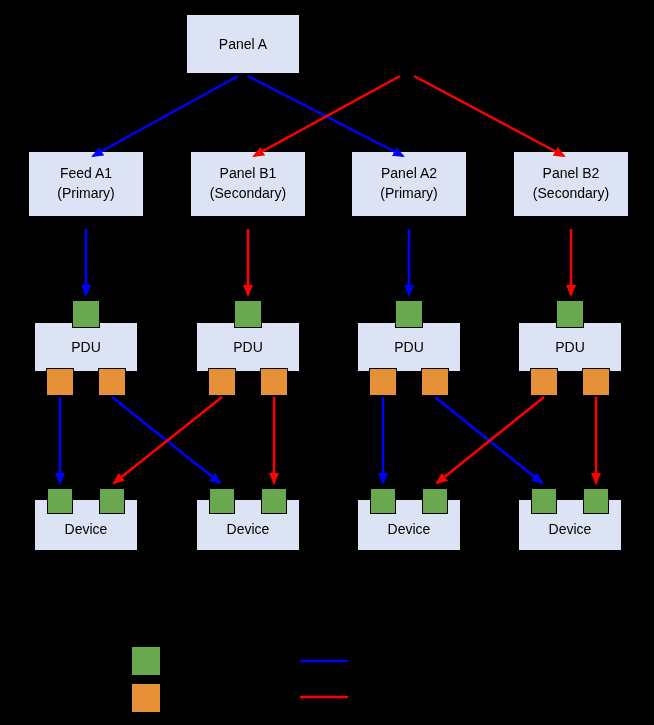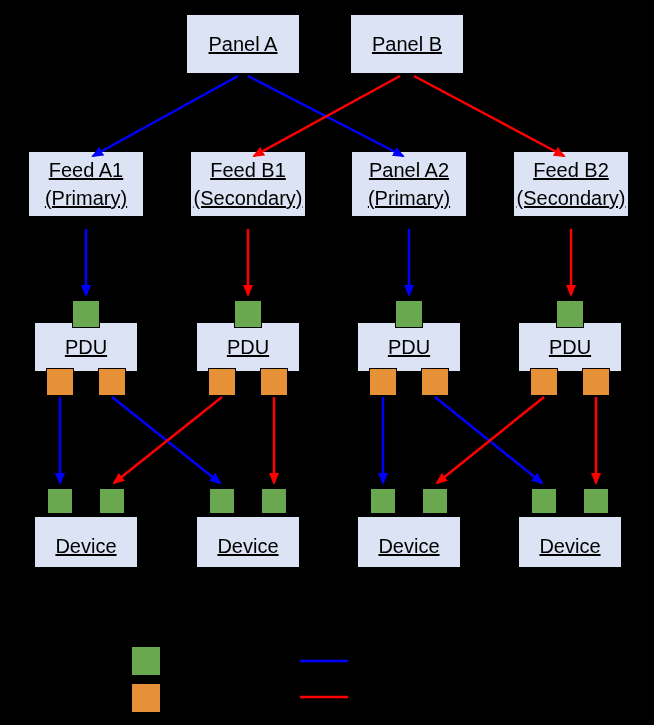--- a/index.html
+++ b/index.html
@@ -16,30 +16,29 @@
   .box {
     position: absolute;
     background: var(--box-fill, #dbe3f4);
     border: 1.5px solid var(--box-border, #000000);
     box-sizing: border-box;
     display: flex;
     flex-direction: column;
     align-items: center;
     justify-content: center;
     color: #000;
-    font-size: 20px;
+    font-size: 14px;
     text-align: center;
     z-index: 1;
-    text-decoration: underline;
   }
 
   .panel  { width: 114px; height: 60px; top: 14px; }
   .feed   { width: 116px; height: 66px; top: 151px; line-height: 1.4; }
   .pdu    { width: 104px; height: 50px; top: 322px; }
-  .device { width: 104px; height: 52px; top: 516px; padding-top: 8px; }
+  .device { width: 104px; height: 52px; top: 499px; padding-top: 8px; }
 
   .port {
     position: absolute;
     box-sizing: border-box;
     border: 1.5px solid var(--box-border, #000000);
     z-index: 3;
   }
   .port-in  { width: 28px; height: 28px; top: 300px; background: var(--input-port-green, #6aa84f); }
   .port-out { width: 28px; height: 28px; top: 368px; background: var(--output-port-orange, #e69138); }
   .port-dev { width: 26px; height: 26px; top: 488px; background: var(--input-port-green, #6aa84f); }
@@ -67,38 +66,35 @@
   .swatch-orange { left: 131px; top: 683px; background: var(--output-port-orange, #e69138); }
 </style>
 </head>
 <body>
 
 <div id="stage">
 
   <div class="box panel" style="left:186px">
     <span>Panel A</span>
   </div>
-  <div class="box panel" style="left:350px">
-    <span>Panel B</span>
-  </div>
 
   <div class="box feed" style="left:28px">
     <span>Feed A1</span>
     <span>(Primary)</span>
   </div>
   <div class="box feed" style="left:190px">
-    <span>Feed B1</span>
+    <span>Panel B1</span>
     <span>(Secondary)</span>
   </div>
   <div class="box feed" style="left:351px">
     <span>Panel A2</span>
     <span>(Primary)</span>
   </div>
   <div class="box feed" style="left:513px">
-    <span>Feed B2</span>
+    <span>Panel B2</span>
     <span>(Secondary)</span>
   </div>
 
   <div class="box pdu" style="left:34px">
     <span>PDU</span>
   </div>
   <div class="box pdu" style="left:196px">
     <span>PDU</span>
   </div>
   <div class="box pdu" style="left:357px">

